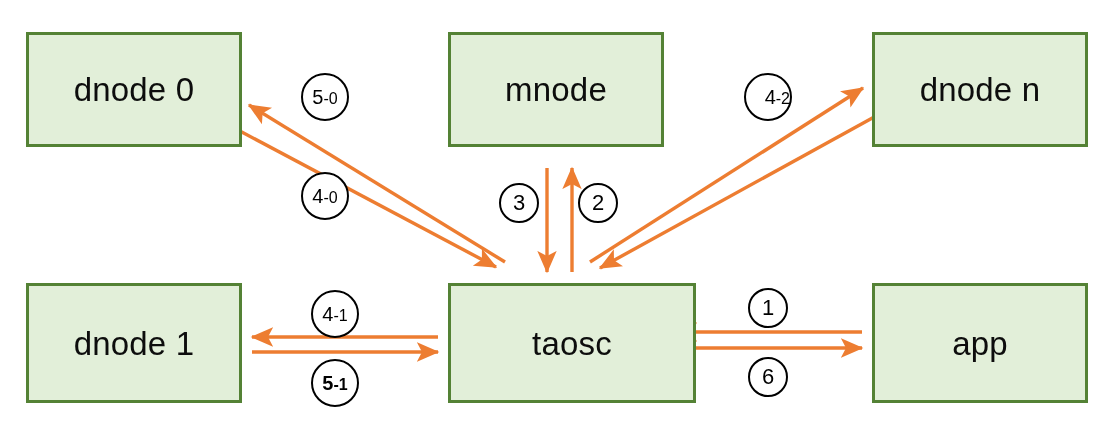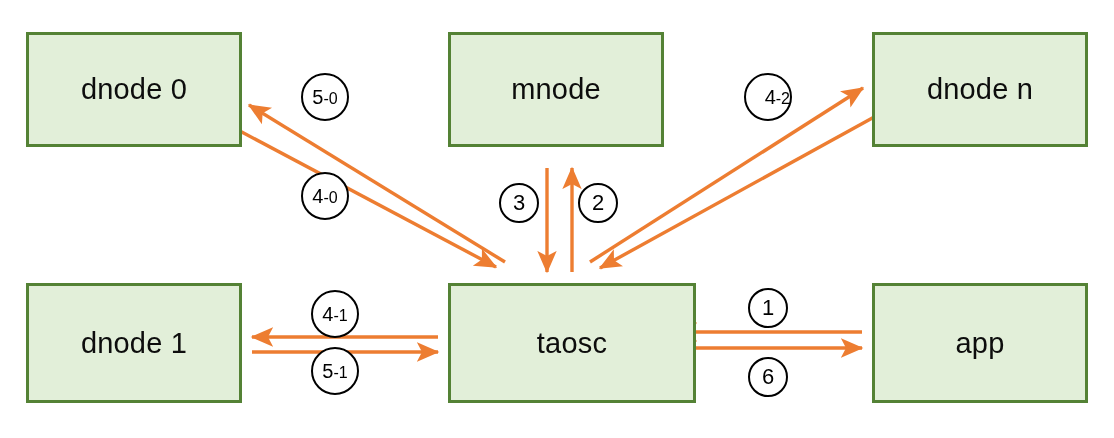--- a/index.html
+++ b/index.html
@@ -19,21 +19,21 @@
     position: absolute;
     box-sizing: border-box;
     background: #e2efd9;
     border: 3px solid #548235;
     display: flex;
     align-items: center;
     justify-content: center;
   }
   .node-label {
     font-family: "Liberation Sans", sans-serif;
-    font-size: 29px;
+    font-size: 33px;
     color: #0d0d0d;
     letter-spacing: 0.2px;
     line-height: 1;
     white-space: nowrap;
   }
   #box-dnode0 { left: 26px;  top: 32px;  width: 216px; height: 115px; }
   #box-mnode  { left: 448px; top: 32px;  width: 216px; height: 115px; }
   #box-dnoden { left: 872px; top: 32px;  width: 216px; height: 115px; }
   #box-dnode1 { left: 26px;  top: 283px; width: 216px; height: 120px; }
   #box-taosc  { left: 448px; top: 283px; width: 248px; height: 120px; }
@@ -148,21 +148,21 @@
   </div>
 
   <div class="badge badge-single" style="left:578px; top:183px;">
     <span class="badge-text">2</span>
   </div>
 
   <div class="badge badge-pair" style="left:311px; top:290px;">
     <span class="badge-text"><span class="num-main">4</span><span class="num-sub">-1</span></span>
   </div>
 
-  <div class="badge badge-pair" style="left:311px; top:347px;">
+  <div class="badge badge-pair" style="left:311px; top:359px;font-weight:bold;">
     <span class="badge-text"><span class="num-main">5</span><span class="num-sub">-1</span></span>
   </div>
 
   <div class="badge badge-single" style="left:748px; top:288px;">
     <span class="badge-text">1</span>
   </div>
 
   <div class="badge badge-single" style="left:748px; top:357px;">
     <span class="badge-text">6</span>
   </div>

